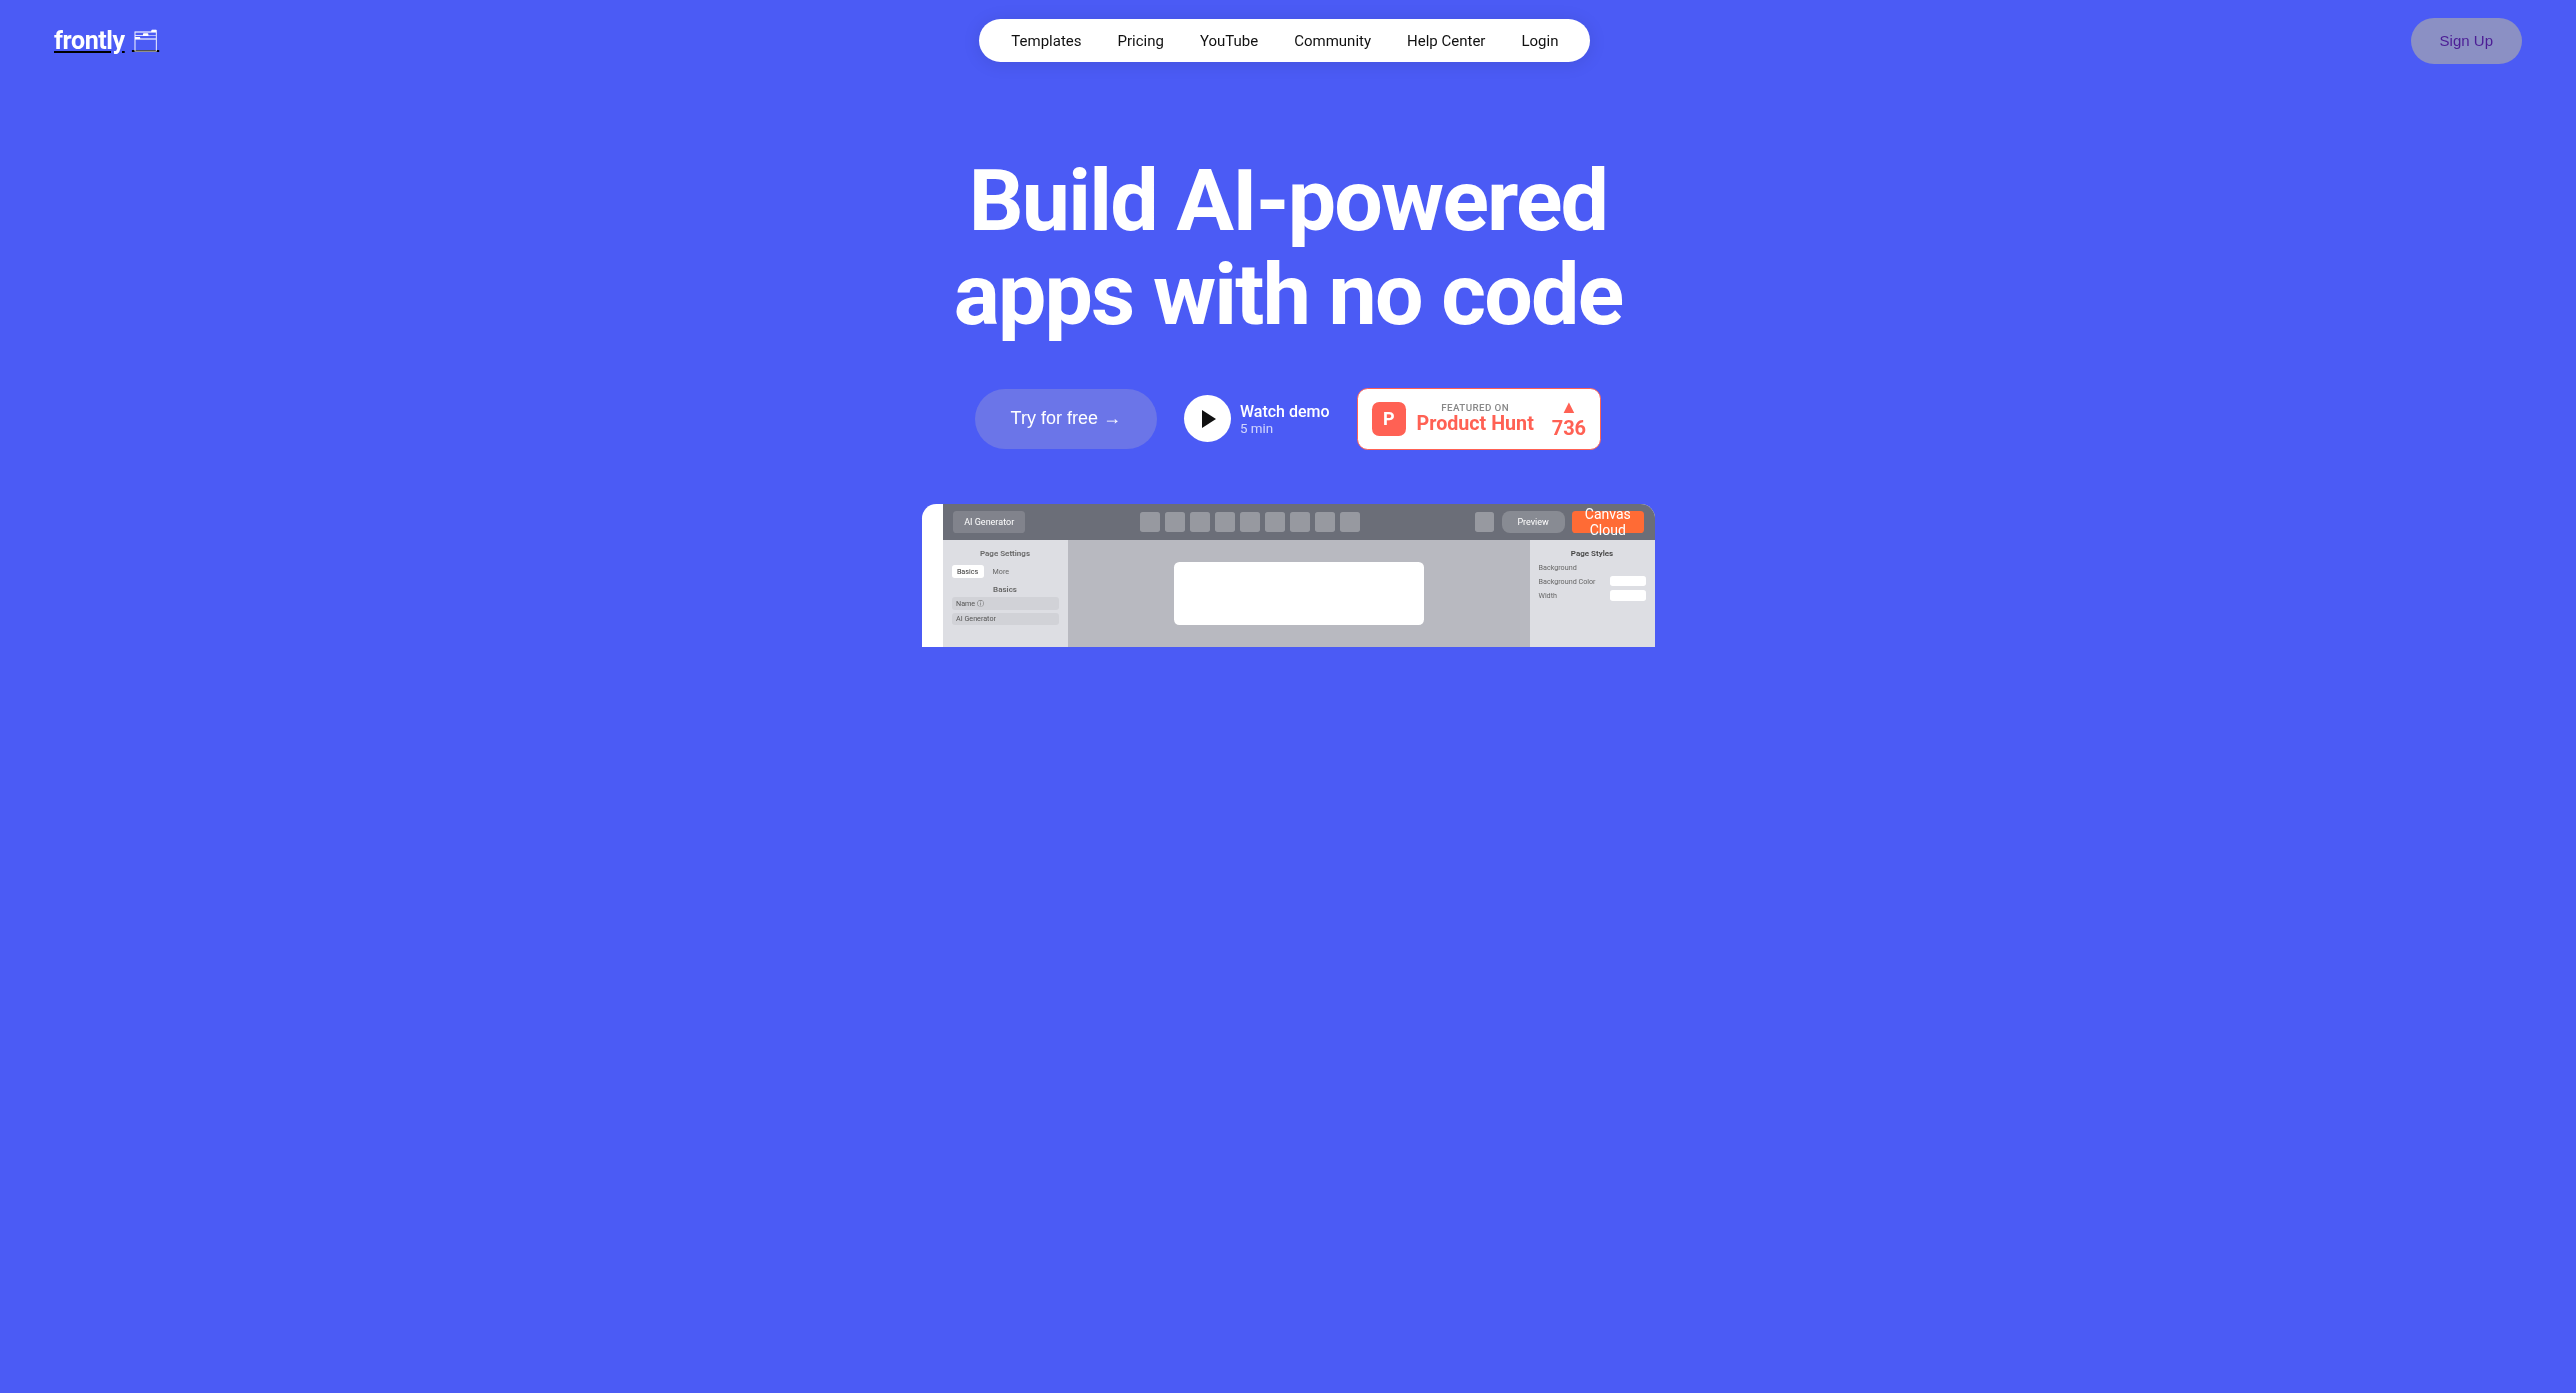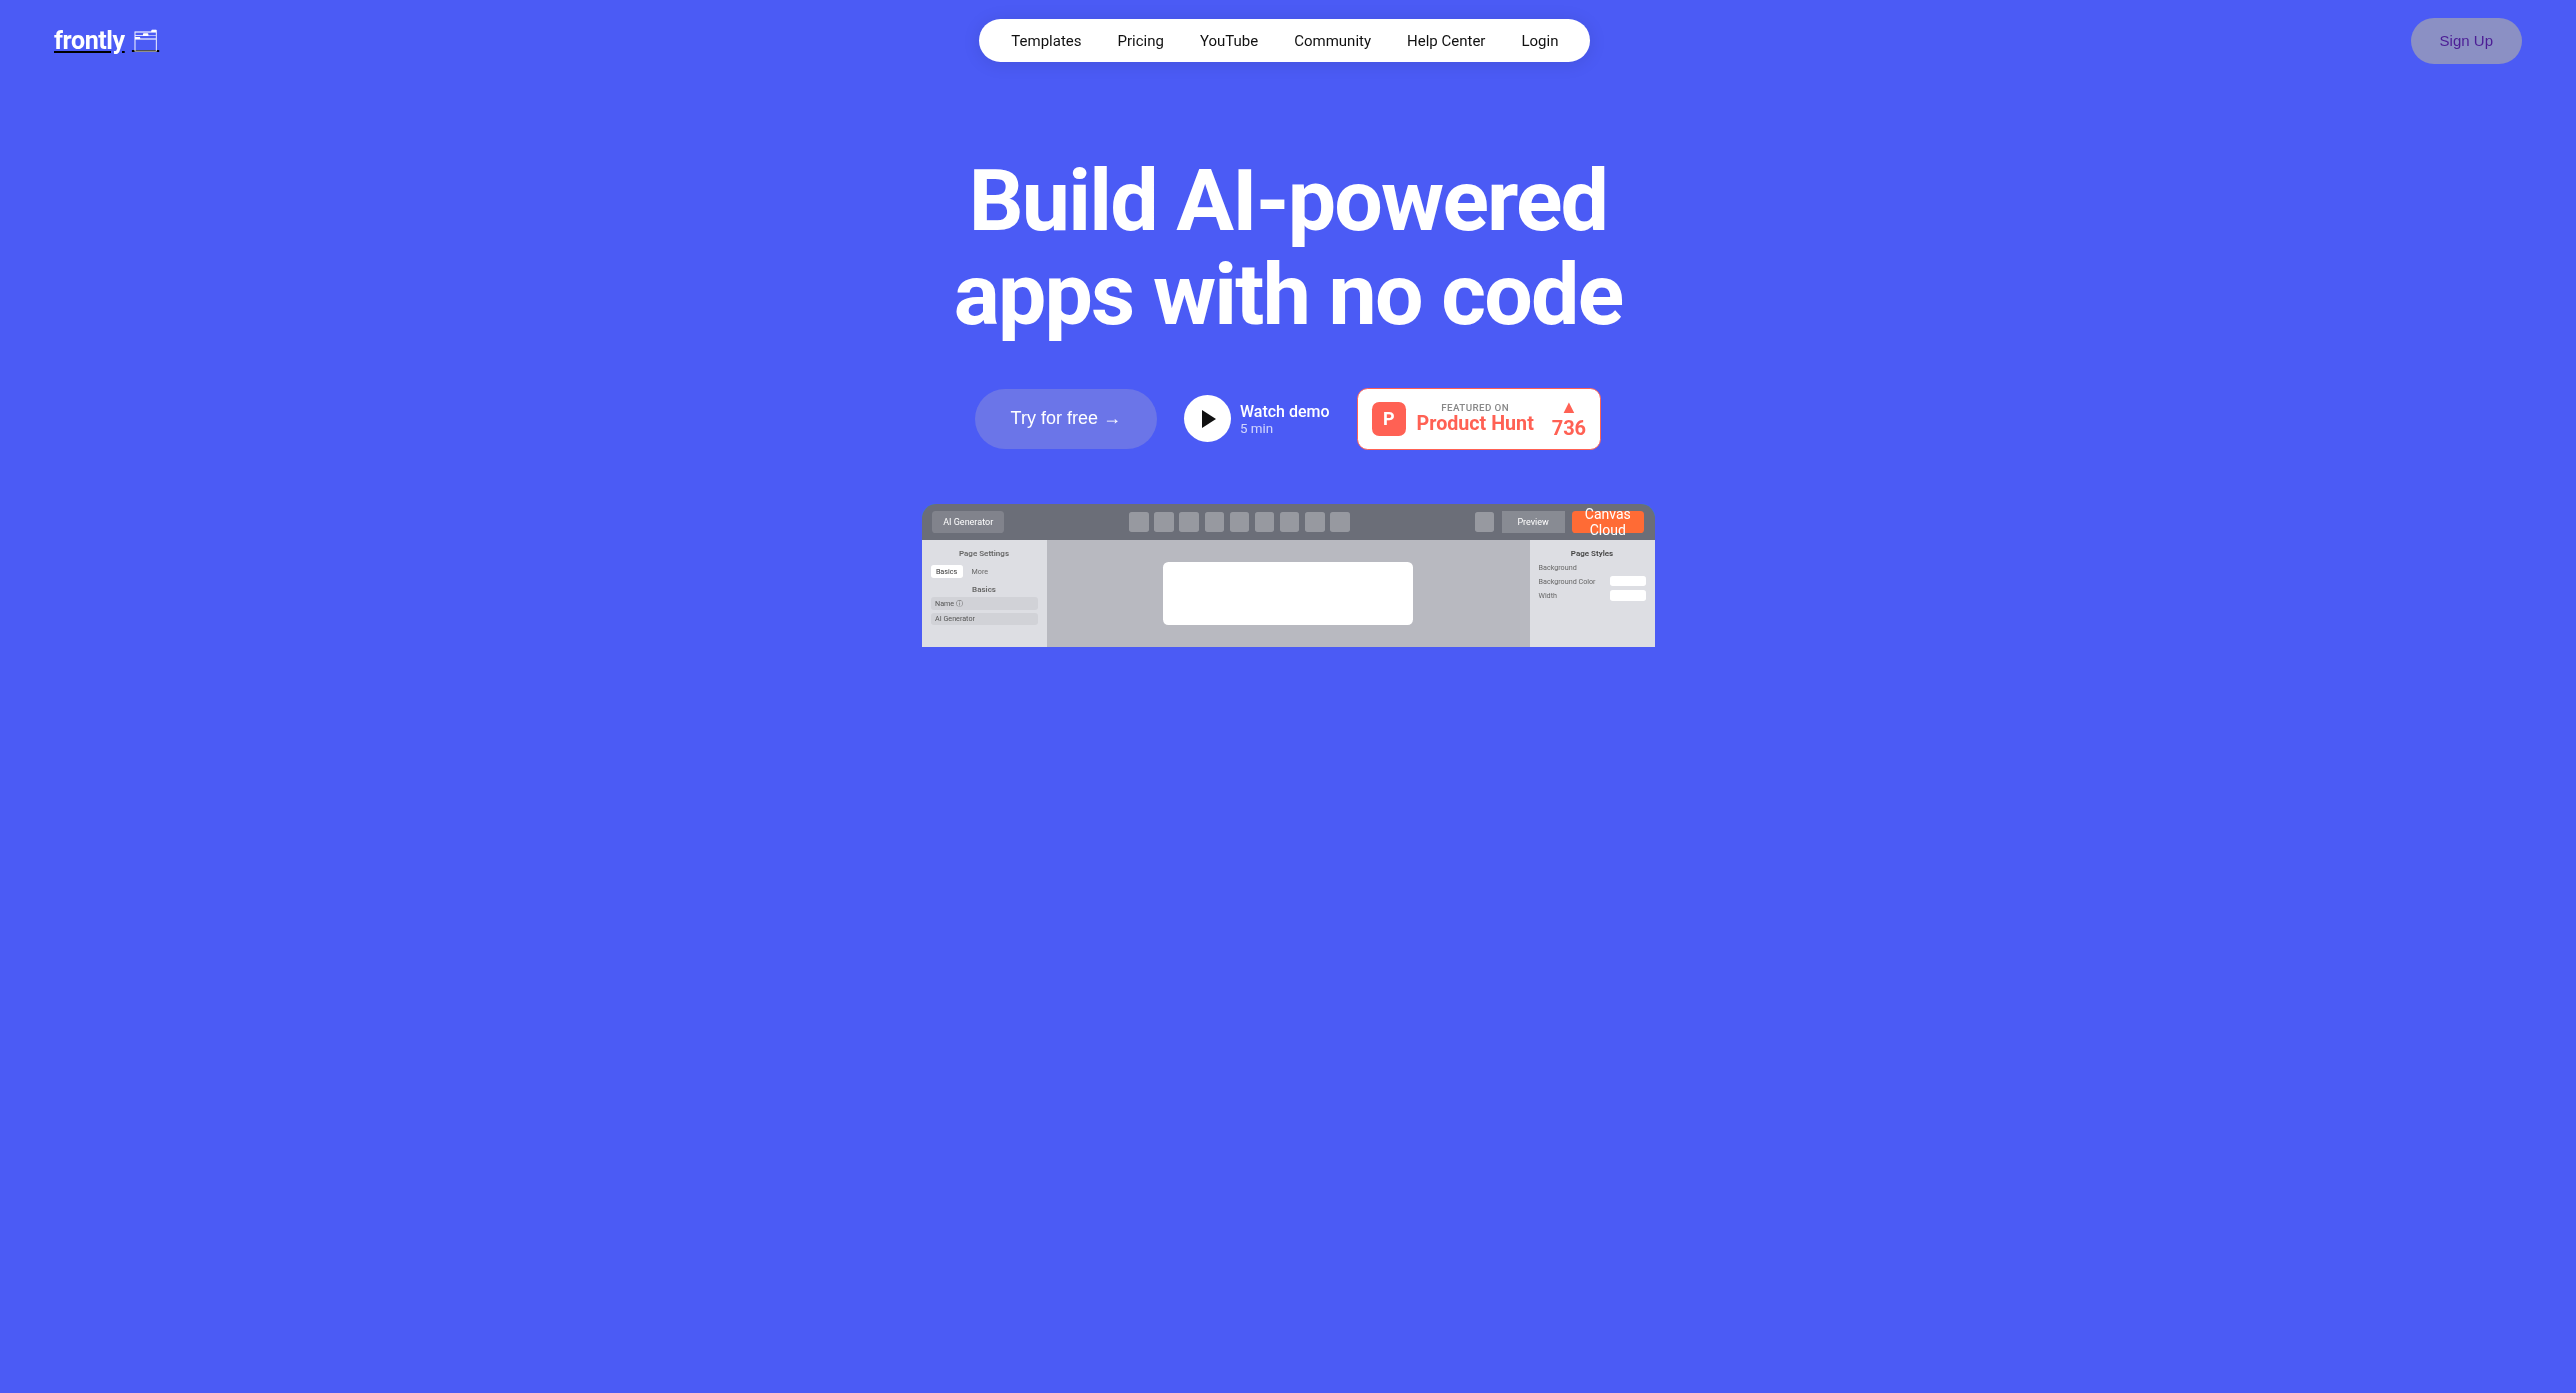--- a/index.html
+++ b/index.html
@@ -230,26 +230,27 @@
     }
 
     
     .app-preview {
       display: flex;
       justify-content: center;
       padding: 0 54px;
     }
 
     .app-preview-container {
-      background: #0ea5e9;
+      background: #ffffff;
       border-radius: 14.3px 14.3px 0 0;
       width: 733px;
       height: 143px;
       overflow: hidden;
       position: relative;
+      padding-left: 21px;
     }
 
     .app-preview-toolbar {
       background: #6B6E78;
       height: 36px;
       display: flex;
       align-items: center;
       padding: 0 10.7px;
       gap: 7.2px;
     }
@@ -281,21 +282,21 @@
     }
 
     .toolbar-right {
       display: flex;
       gap: 7.2px;
       align-items: center;
     }
 
     .preview-btn-small {
       background: rgba(255,255,255,0.2);
-      border-radius: 0;
+      border-radius: 8px;
       height: 21.5px;
       width: 63px;
       font-size: 9px;
       color: white;
       display: flex;
       align-items: center;
       justify-content: center;
     }
 
     .orange-btn-small {

